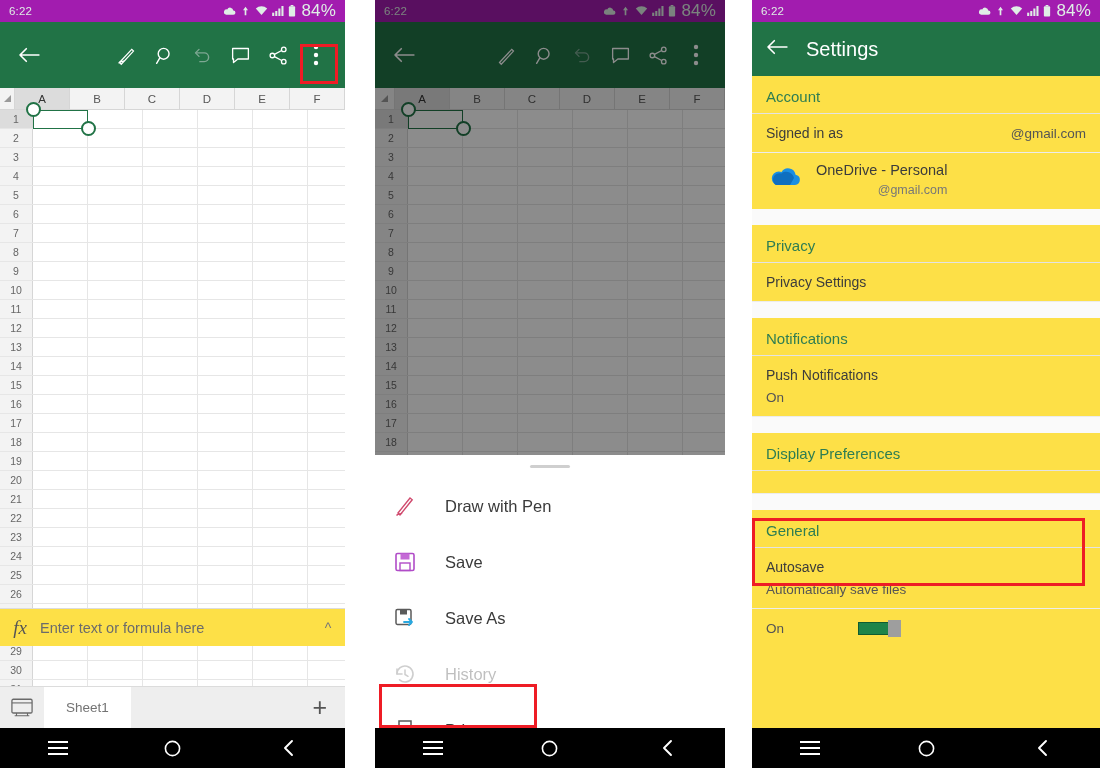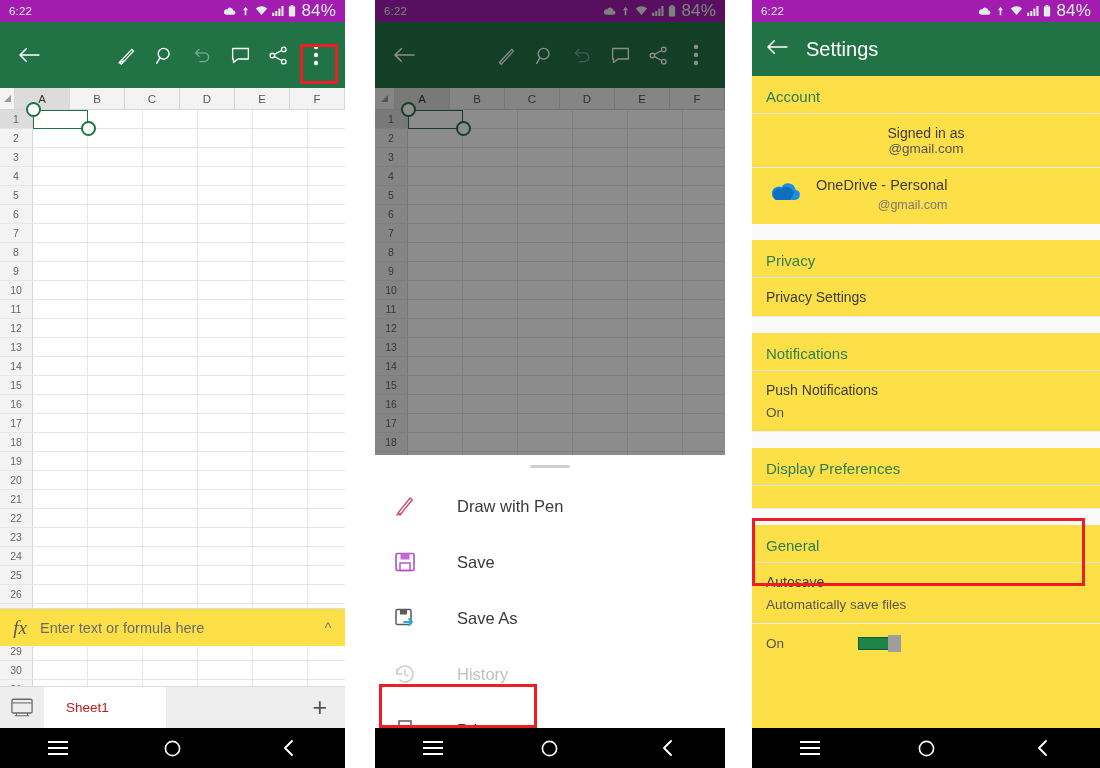--- a/index.html
+++ b/index.html
@@ -78,21 +78,21 @@
         font-family: "Liberation Serif", serif; font-size: 19px; color: #555; }
   .fplace { flex: 1; font-size: 14.5px; color: #6b6b6b; }
   .fchev { width: 34px; text-align: center; color: #777; font-size: 14px; }
   .sheettabs {
     position: absolute; left: 0; right: 0; height: 42px; background: #eeeeee;
     border-top: 1px solid #dcdcdc; display: flex; align-items: center;
   }
   .tab-icon { width: 44px; display:flex; align-items:center; justify-content:center; }
   .tab-active {
     background: #fff; height: 42px; display: flex; align-items: center;
-    padding: 0 57px 0 22px; font-size: 13.5px; color: #b91c1c;
+    padding: 0 22px 0 22px; font-size: 13.5px; color: #737373;
   }
   .tab-plus { margin-left: auto; padding-right: 18px; font-size: 25px;
               color: #555; line-height: 1; }
 
   
   .navbar {
     position: absolute; left: 0; right: 0; bottom: 0; height: 40px;
     background: #000; display: flex; align-items: center;
     justify-content: space-around; color: #fff;
   }
@@ -100,41 +100,41 @@
 
   
   .scrim { position: absolute; left:0; right:0; top:0; height: 455px;
            background: rgba(0,0,0,0.45); }
   .sheetmenu {
     position: absolute; left: 0; right: 0; top: 455px; bottom: 40px;
     background: #fff; padding-top: 6px;
   }
   .drag-handle { width: 40px; height: 3px; border-radius:2px; background:#cfcfcf;
                  margin: 4px auto 10px auto; }
-  .menu-item { height: 56px; display: flex; align-items: center; padding-left: 18px; gap: 12px; }
+  .menu-item { height: 56px; display: flex; align-items: center; padding-left: 18px; }
   .menu-item.disabled { opacity: .32; }
   .mi-icon { width: 52px; display:flex; align-items:center; justify-content:flex-start; }
   .mi-label { font-size: 16.5px; color: #3a3a3a; }
 
   
   .appbar {
     height: 54px; background: #217346; display: flex; align-items: center;
     padding-left: 14px; color: #fff;
   }
   .appbar-title { font-size: 20px; margin-left: 18px; }
   .settings-body { background: #fde047; height: calc(768px - 22px - 54px - 40px); position: relative; }
   .sec-header {
     font-size: 15px; color: #2e7d52; padding: 12px 14px 8px 14px;
     border-bottom: 1px solid #e3e3e3;
   }
   .srow { padding: 11px 14px 11px 14px; border-bottom: 1px solid #ececec; }
   .srow.noline { border-bottom: none; }
   .srow-title { font-size: 14px; color: #3c3c3c; }
   .srow-sub { font-size: 13.5px; color: #555; margin-top: 7px; }
-  .srow-flex { display: flex; align-items: center; justify-content: space-between; flex-direction: column; }
+  .srow-flex { display: flex; align-items: center; justify-content: space-between; }
   .srow-val { font-size: 13.5px; color: #555; }
   .gap { height: 16px; background: #fafafa; }
   .service { display: flex; align-items: center; padding: 8px 14px 12px 14px; }
   .svc-text { margin-left: 14px; }
   .svc-name { font-size: 14.5px; color: #3c3c3c; }
   .svc-mail { font-size: 12.5px; color: #777; margin-top: 4px; text-align: right; }
   .toggle-row { display: flex; align-items: center; }
   .toggle-label { font-size: 13.5px; color: #555; width: 92px; }
   .switch { width: 44px; height: 16px; position: relative; }
   .sw-track { position:absolute; left:0; top:2px; width: 34px; height: 13px;

